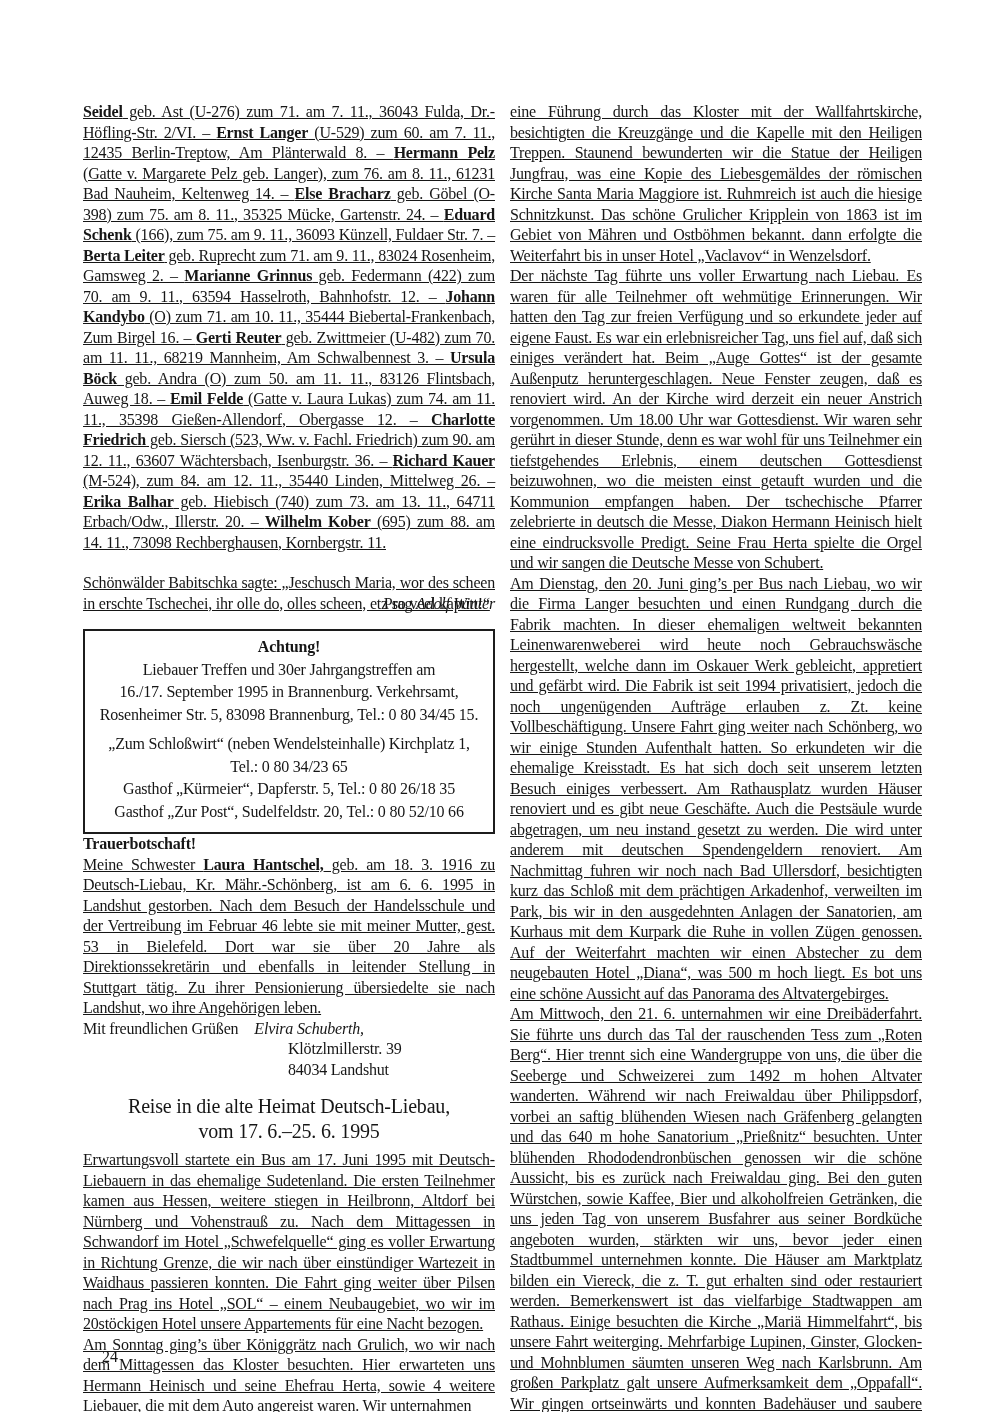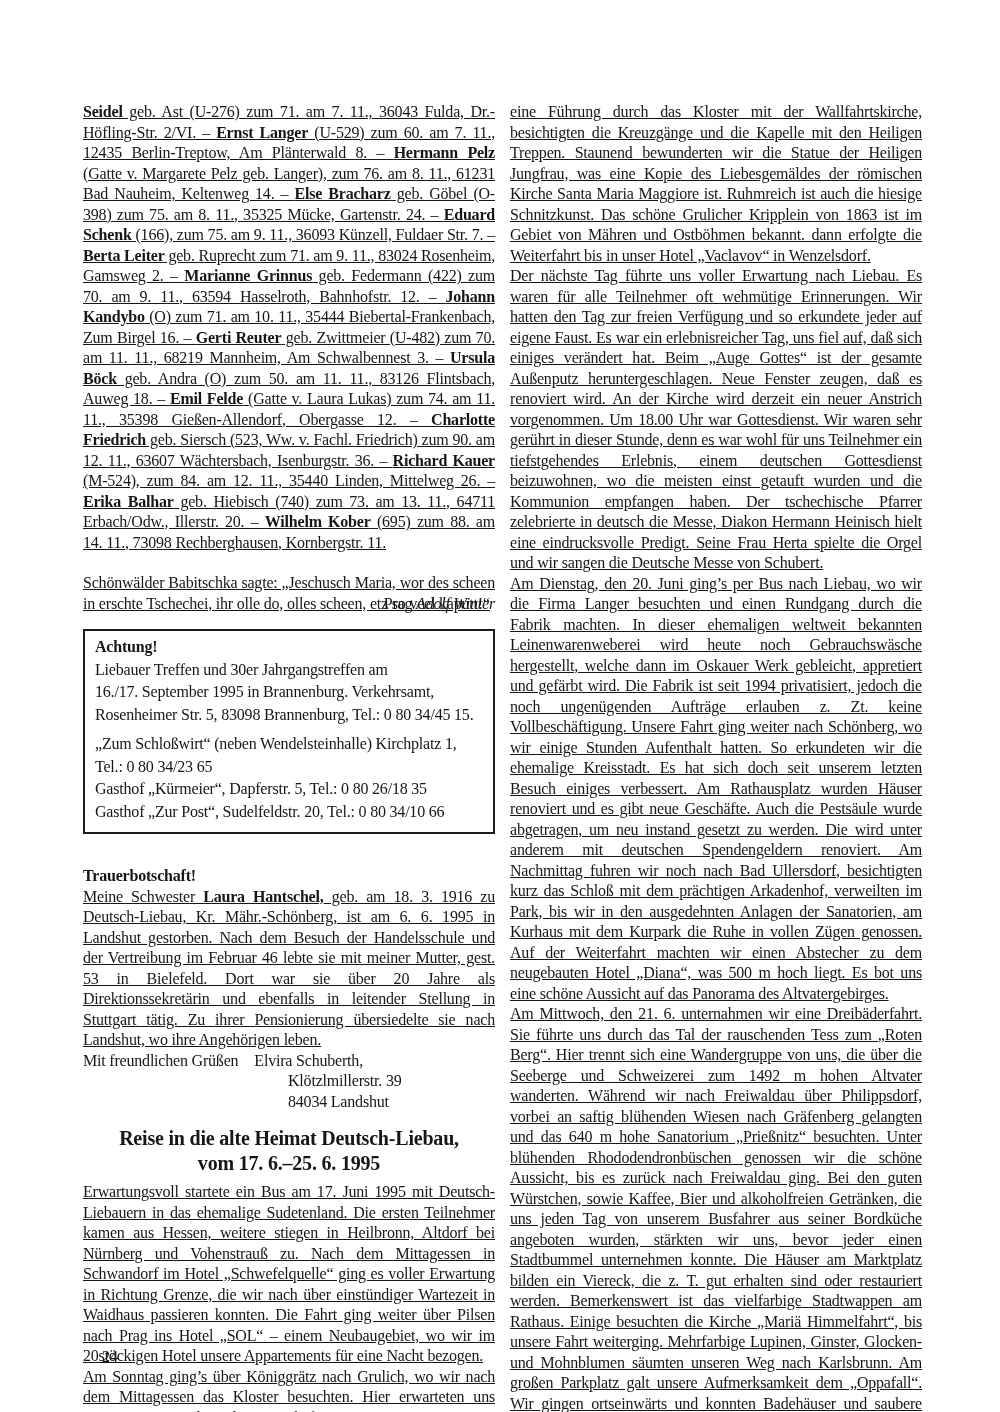--- a/index.html
+++ b/index.html
@@ -22,32 +22,32 @@
   }
   #col-left  { left: 83px; }
   #col-right { left: 510px; }
   p { margin: 0; text-decoration: underline; }
   .bold { font-weight: bold; }
   .quote-para { margin-top: 20px; }
   .attribution { text-align: right; margin-top: -20.5px; }
   .notice-box {
     border: 2px solid #1c1c1c;
     padding: 5px 10px 9px 10px;
-    margin: 15px 0 32px 0;
+    margin: 15px 0 0 0;
     line-height: 22.5px;
-    text-align: left;
+    text-align: center;
   }
   .notice-gap { margin-top: 7px; }
   .obit-title { font-weight: bold; }
   .sig-line { text-align: left; }
-  .sig-line .signer { margin-left: 16px; }
+  .sig-line .signer { font-style: italic; margin-left: 16px; }
   .addr { margin-left: 205px; text-align: left; }
   .article-title {
     text-align: center;
-    font-weight: bold;
+    font-weight: normal;
     font-size: 20px;
     line-height: 24.5px;
     margin: 14px 0 7px 0;
   }
   .pagenum {
     position: absolute;
     left: 84px;
     top: 1348px;
     font-size: 16px;
     margin-left: 18px;
@@ -64,21 +64,21 @@
   <p class="quote-para">Schönwälder Babitschka sagte: „Jeschusch Maria, wor des scheen in erschte Tschechei, ihr olle do, olles scheen, etz so veel kaputt!“</p>
   <div class="attribution"><span>Prag </span><span style="font-style: italic;">Adolf Winter</span></div>
 
   <div class="notice-box">
     <div class="bold">Achtung!</div>
     <div>Liebauer Treffen und 30er Jahrgangstreffen am</div>
     <div>16./17. September 1995 in Brannenburg. Verkehrsamt,</div>
     <div>Rosenheimer Str. 5, 83098 Brannenburg, Tel.: 0 80 34/45 15.</div>
     <div class="notice-gap">„Zum Schloßwirt“ (neben Wendelsteinhalle) Kirchplatz 1, Tel.: 0 80 34/23 65</div>
     <div>Gasthof „Kürmeier“, Dapferstr. 5, Tel.: 0 80 26/18 35</div>
-    <div>Gasthof „Zur Post“, Sudelfeldstr. 20, Tel.: 0 80 34/10 66</div>
+    <div>Gasthof „Zur Post“, Sudelfeldstr. 20, Tel.: 0 80 52/10 66</div>
   </div>
 
   <div>
     <div class="obit-title">Trauerbotschaft!</div>
     <p><span>Meine Schwester </span><span style="font-weight: bold;">Laura Hantschel,</span><span> geb. am 18. 3. 1916 zu Deutsch-Liebau, Kr. Mähr.-Schönberg, ist am 6. 6. 1995 in Landshut gestorben. Nach dem Besuch der Handelsschule und der Vertreibung im Februar 46 lebte sie mit meiner Mutter, gest. 53 in Bielefeld. Dort war sie über 20 Jahre als Direktionssekretärin und ebenfalls in leitender Stellung in Stuttgart tätig. Zu ihrer Pensionierung übersiedelte sie nach Landshut, wo ihre Angehörigen leben.</span></p>
     <div class="sig-line">
       <span>Mit freundlichen Grüßen</span><span class="signer">Elvira Schuberth,</span>
     </div>
     <div class="addr">Klötzlmillerstr. 39</div>
     <div class="addr">84034 Landshut</div>

